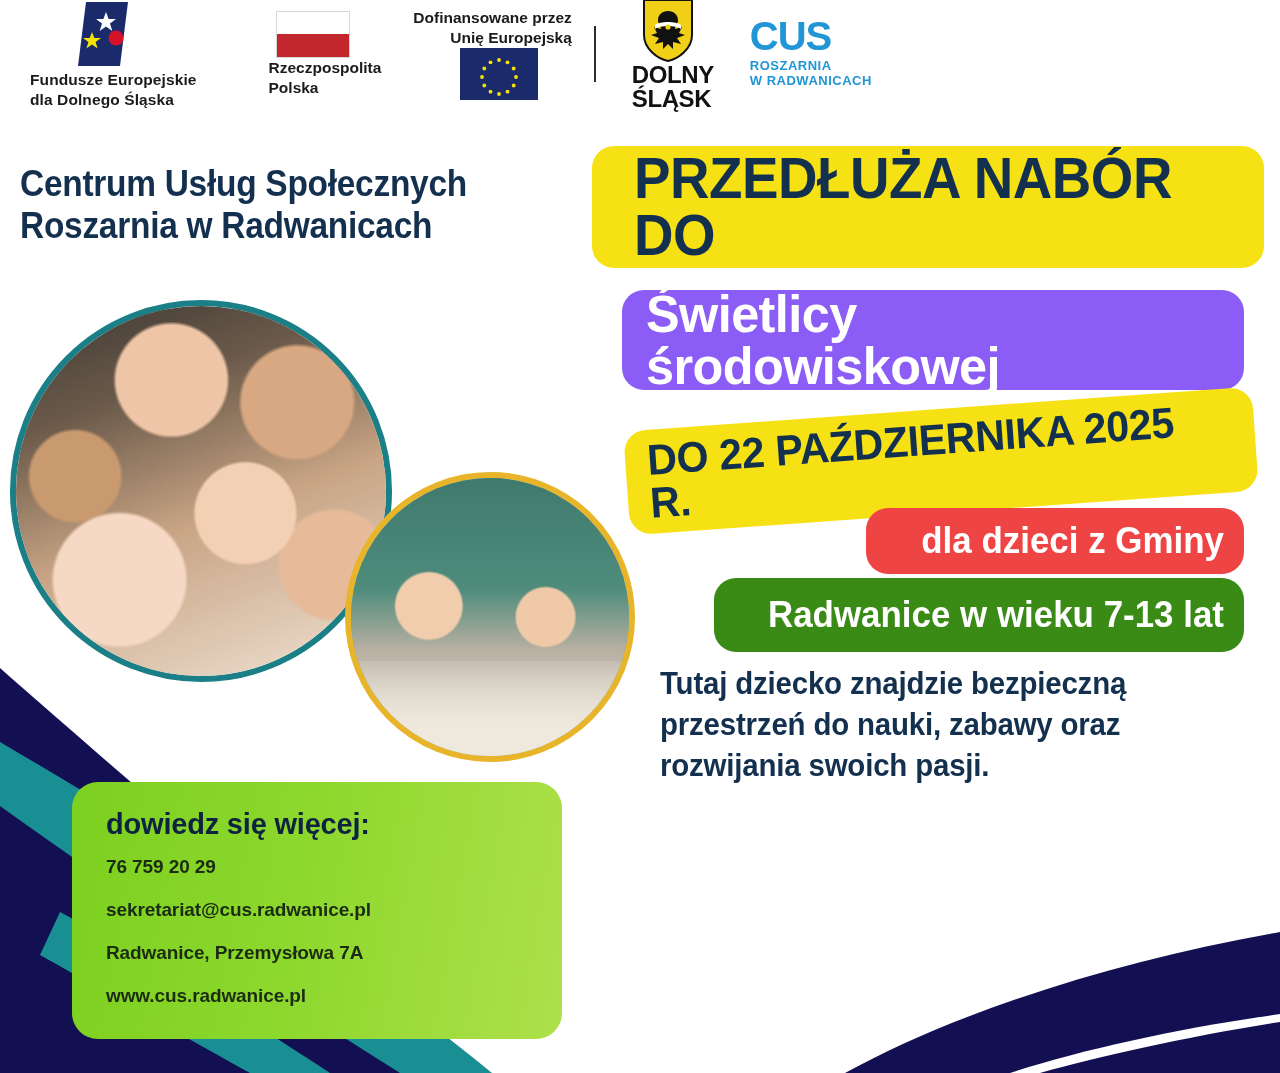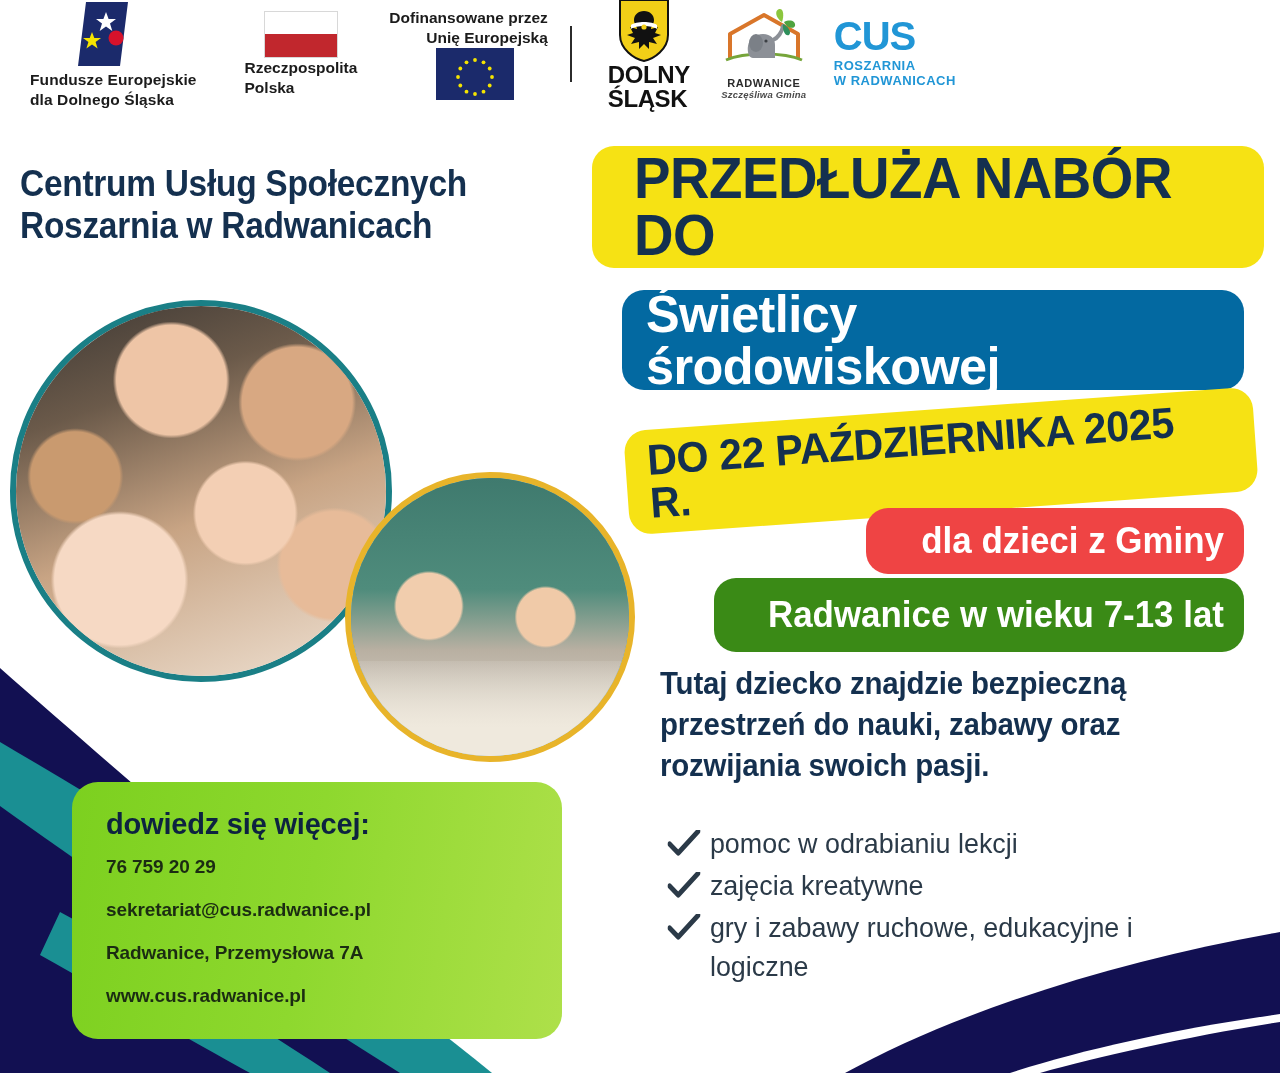--- a/index.html
+++ b/index.html
@@ -26,41 +26,41 @@
 
   .fe-logo{margin-left:18px;}
   .fe-text{
     margin-left:12px;color:#1b1b1b;font-size:15.5px;line-height:1.28;
     font-weight:600;letter-spacing:.1px;
   }
   .pl-logo{margin-left:48px;}
   .pl-flag{width:74px;height:47px;border:1px solid #d8d8d8;box-sizing:border-box;}
   .pl-flag .w{height:50%;background:#ffffff;}
   .pl-flag .r{height:50%;background:#c1272d;}
-  .pl-text{margin-left:0;color:#1b1b1b;font-size:15.5px;line-height:1.28;font-weight:600;}
+  .pl-text{margin-left:24px;color:#1b1b1b;font-size:15.5px;line-height:1.28;font-weight:600;}
 
   .eu-logo{margin-left:32px;display:flex;align-items:center;}
   .eu-text{color:#1b1b1b;font-size:15.5px;line-height:1.28;font-weight:600;text-align:right;}
   .eu-flag{margin-left:12px;}
 
   .divider{
     margin-left:22px;width:2px;height:56px;background:#2b2b2b;
   }
 
   .ds-logo{margin-left:26px;display:flex;align-items:center;}
   .ds-text{
     margin-left:10px;color:#111111;font-weight:800;font-size:24px;line-height:.98;
     letter-spacing:-.4px;
   }
 
   .rw-logo{margin-left:26px;text-align:center;}
   .rw-name{font-size:11px;font-weight:800;color:#2b2b2b;letter-spacing:.6px;margin-top:1px;}
   .rw-sub{font-size:9.5px;font-style:italic;font-weight:700;color:#4a4a4a;letter-spacing:.2px;}
 
-  .cus-logo{margin-left:22px;text-align:left;}
+  .cus-logo{margin-left:36px;text-align:left;}
   .cus-big{font-size:40px;font-weight:800;color:#2196d6;line-height:.88;letter-spacing:-1px;}
   .cus-l1{font-size:13px;font-weight:700;color:#2196d6;letter-spacing:.5px;line-height:1.2;margin-top:3px;}
   .cus-l2{font-size:13px;font-weight:700;color:#2196d6;letter-spacing:.5px;line-height:1.2;}
 
   
   .org-title{
     position:absolute;left:20px;top:163px;width:570px;
     color:#14304f;font-weight:800;font-size:36px;line-height:1.16;
     letter-spacing:-.3px;
     font-family:"Liberation Sans", sans-serif;
@@ -114,21 +114,21 @@
   .band-yellow1{
     left:592px;top:146px;width:672px;height:122px;background:#f6e214;
     padding:0 42px;z-index:4;
   }
   .band-yellow1 span{
     color:#14304f;font-weight:800;font-size:57px;letter-spacing:-.5px;
     transform:scaleX(.96);transform-origin:left center;line-height:1;
   }
 
   .band-green1{
-    left:622px;top:290px;width:622px;height:100px;background:#0369a1;
+    left:622px;top:290px;width:622px;height:100px;background:#8b5cf6;
     padding:0 24px;z-index:4;
   }
   .band-green1 span{
     color:#ffffff;font-weight:800;font-size:52px;letter-spacing:-.6px;line-height:1;
     transform:scaleX(.97);transform-origin:left center;
   }
 
   .band-yellow2{
     left:626px;top:409px;width:630px;height:104px;background:#f6e214;
     transform:rotate(-4.1deg);padding:0 22px;z-index:4;
@@ -270,35 +270,20 @@
         <path d="M27,14 C21,14 17,18 17,23 C17,27 20,29 20,32 L13,30 L16,36 L10,38 L18,41 L14,47 L22,45 L22,52 L27,47 L32,52 L32,45 L40,47 L36,41 L44,38 L38,36 L41,30 L34,32 C34,29 37,27 37,23 C37,18 33,14 27,14 Z" fill="#111"></path>
         <path d="M14,28 C19,24 35,24 40,28 L40,32 C35,28 19,28 14,32 Z" fill="#ffffff"></path>
         <circle cx="27" cy="30" r="2.6" fill="#f2cf17"></circle>
       </svg>
       <div class="ds-text">
         <div>DOLNY</div>
         <div>ŚLĄSK</div>
       </div>
     </div>
 
-    <div class="logo rw-logo" style="display:block;">
-      <svg width="96" height="64" viewBox="0 0 96 64">
-        <path d="M14,50 L14,26 L48,7 L82,26 L82,50" fill="none" stroke="#d9762a" stroke-width="4" stroke-linejoin="round"></path>
-        <path d="M10,52 C28,44 68,44 86,52" fill="none" stroke="#76a53a" stroke-width="3"></path>
-        <path d="M37,50 C33,50 31,44 32,38 C33,31 39,26 47,26 C55,26 59,31 59,37 L59,50 Z" fill="#8c9097"></path>
-        <path d="M57,32 C62,30 66,24 67,18" fill="none" stroke="#8c9097" stroke-width="4" stroke-linecap="round"></path>
-        <ellipse cx="40" cy="35" rx="7" ry="9" fill="#7b8087"></ellipse>
-        <circle cx="50" cy="33" r="1.6" fill="#3b3f44"></circle>
-        <path d="M66,14 C60,10 58,3 63,1 C68,0 68,8 66,14 Z" fill="#8cc63e"></path>
-        <path d="M68,14 C74,11 80,13 79,18 C77,22 70,19 68,14 Z" fill="#4fa33f"></path>
-        <path d="M67,16 C72,18 76,24 73,27 C69,29 66,21 67,16 Z" fill="#2f8f5b"></path>
-      </svg>
-      <div class="rw-name">RADWANICE</div>
-      <div class="rw-sub">Szczęśliwa Gmina</div>
-    </div>
 
     <div class="logo cus-logo" style="display:block;">
       <div class="cus-big">CUS</div>
       <div class="cus-l1">ROSZARNIA</div>
       <div class="cus-l2">W RADWANICACH</div>
     </div>
   </div>
 
   <div class="org-title">
     <div>Centrum Usług Społecznych</div>
@@ -331,40 +316,20 @@
   <div class="band band-green3">
     <span>Radwanice w wieku 7-13 lat</span>
   </div>
 
   <div class="lead">
     <div>Tutaj dziecko znajdzie bezpieczną</div>
     <div>przestrzeń do nauki, zabawy oraz</div>
     <div>rozwijania swoich pasji.</div>
   </div>
 
-  <ul class="checklist">
-    <li>
-      <svg class="check-icon" viewBox="0 0 34 28">
-        <path d="M2,14 L11,23 L32,1" fill="none" stroke="#2b3a48" stroke-width="5" stroke-linecap="round" stroke-linejoin="round"></path>
-      </svg>
-      <span>pomoc w odrabianiu lekcji</span>
-    </li>
-    <li>
-      <svg class="check-icon" viewBox="0 0 34 28">
-        <path d="M2,14 L11,23 L32,1" fill="none" stroke="#2b3a48" stroke-width="5" stroke-linecap="round" stroke-linejoin="round"></path>
-      </svg>
-      <span>zajęcia kreatywne</span>
-    </li>
-    <li>
-      <svg class="check-icon" viewBox="0 0 34 28">
-        <path d="M2,14 L11,23 L32,1" fill="none" stroke="#2b3a48" stroke-width="5" stroke-linecap="round" stroke-linejoin="round"></path>
-      </svg>
-      <span>gry i zabawy ruchowe, edukacyjne i logiczne</span>
-    </li>
-  </ul>
 
   <div class="contact">
     <div class="contact-title">dowiedz się więcej:</div>
     <div class="contact-line">76 759 20 29</div>
     <div class="contact-line">sekretariat@cus.radwanice.pl</div>
     <div class="contact-line">Radwanice, Przemysłowa 7A</div>
     <div class="contact-line">www.cus.radwanice.pl</div>
   </div>
 
 </div>

